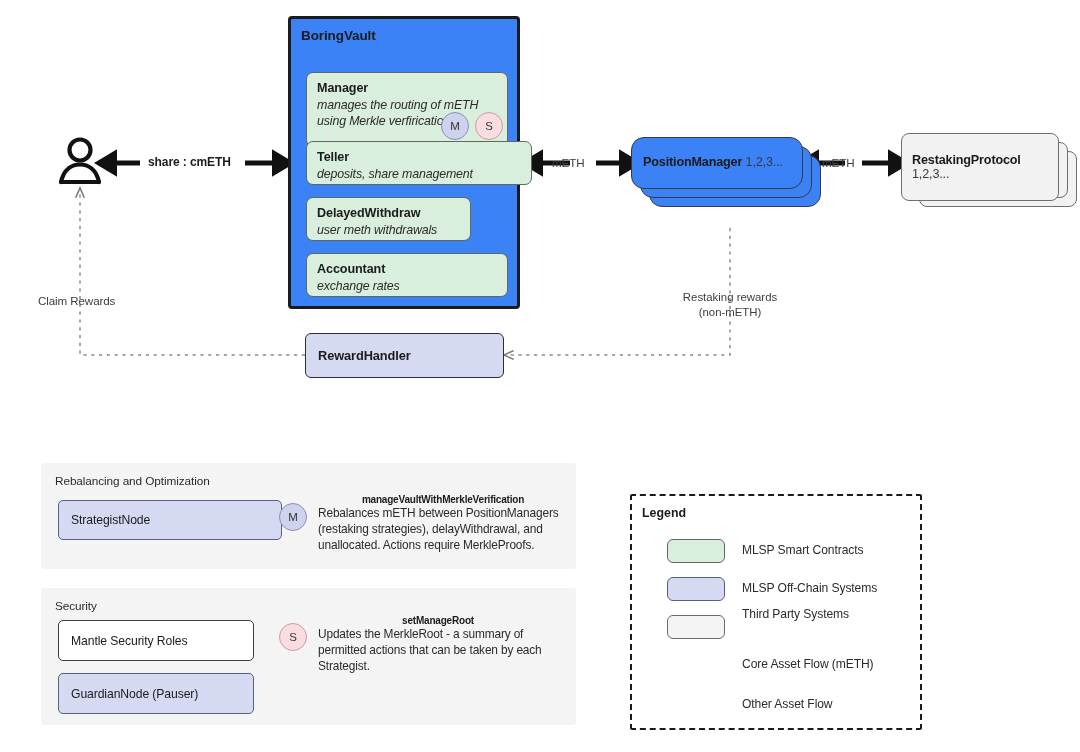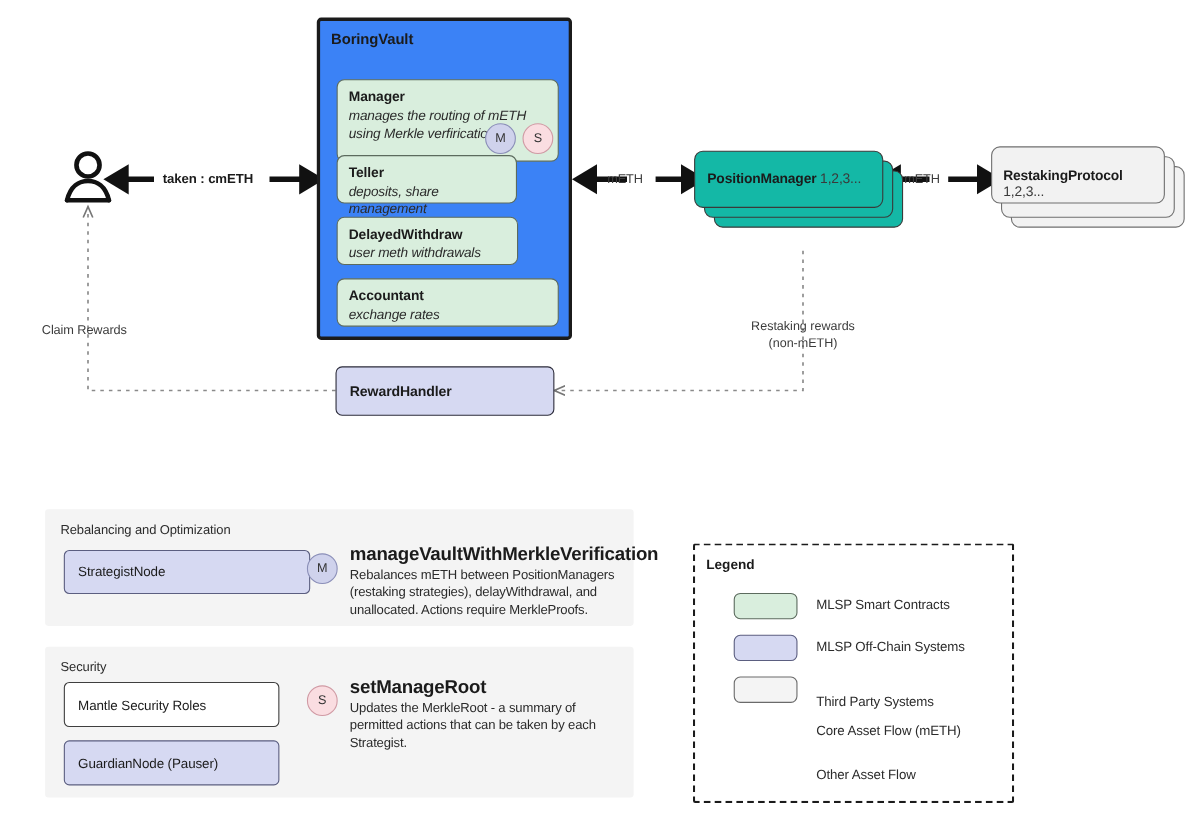--- a/index.html
+++ b/index.html
@@ -57,21 +57,21 @@
     font-size: 11.5px;
     color: #333;
   }
   .badge-m { background: #cfd2ec; border: 1.2px solid #8b8fb8; }
   .badge-s { background: #fadde1; border: 1.2px solid #d09aa4; }
 
   .stack-card {
     border: 1.6px solid #3a3a3a;
     border-radius: 8px;
   }
-  .green-fill { background: #14b8a6; }
+  .green-fill { background: #3b82f6; border-radius: 13px; }
   .grey-fill  { background: #f2f2f2; }
   .stack-label {
     font-size: 12.6px;
     color: #1b1b1b;
     letter-spacing: -0.15px;
   }
   .stack-label b { font-weight: bold; }
   .stack-label span.light { font-weight: normal; color: #3a3a3a; }
 
   .reward-box {
@@ -117,25 +117,26 @@
     display: flex; align-items: center;
     padding-left: 12px;
     font-size: 12.2px;
     color: #1b1b1b;
     letter-spacing: -0.1px;
   }
   .node-purple { background: #d6d9f2; border-color: #5b5e80; }
   .node-white  { background: #ffffff; border-color: #3f3f3f; padding-left: 12px; }
 
   .fn-title {
-    font-size: 17px;
+    font-size: 10px;
     font-weight: bold;
     color: #1b1b1b;
     letter-spacing: -0.2px;
     margin-bottom: 1px;
+    text-align: center;
   }
   .fn-desc {
     font-size: 11.9px;
     color: #2b2b2b;
     line-height: 1.34;
     letter-spacing: -0.15px;
   }
 
   
   .legend-box {
@@ -199,37 +200,37 @@
     <line x1="665" y1="662" x2="728" y2="662" stroke="#222" stroke-width="3.2" marker-end="url(#ah-thick)"></line>
     <line x1="665" y1="702" x2="733" y2="702" stroke="#6a6a6a" stroke-width="1.6" marker-end="url(#ah-thin)"></line>
   </svg>
 
   <svg class="abs" style="left:56px; top:136px; width:48px; height:50px;" viewBox="0 0 48 50">
     <circle cx="24" cy="14" r="10.5" fill="none" stroke="#111" stroke-width="4.2"></circle>
     <path d="M5,46 C8,33 16,28.5 24,28.5 C32,28.5 40,33 43,46" fill="none" stroke="#111" stroke-width="4.2" stroke-linecap="round"></path>
     <line x1="5" y1="46" x2="43" y2="46" stroke="#111" stroke-width="4.2" stroke-linecap="round"></line>
   </svg>
 
-  <div class="abs flow-label bold" style="left:148px; top:155px;">taken : cmETH</div>
+  <div class="abs flow-label bold" style="left:148px; top:155px;">share : cmETH</div>
 
   <div class="abs flow-label" style="left:38px; top:294px;">Claim Rewards</div>
 
   <div class="abs vault-outer" style="left:288px; top:16px; width:232px; height:293px;">
     <div class="vault-title abs" style="left:10px; top:9px;">BoringVault</div>
 
     <div class="sub-card abs" style="left:15px; top:34px; width:202px; height:75px;margin-top:19px;">
       <div class="t">Manager</div>
       <div class="d" style="width:180px;">manages the routing of mETH using Merkle verfirication</div>
       <div class="abs" style="left:134px; top:39px; display:flex; gap:6px;">
         <div class="badge badge-m">M</div>
         <div class="badge badge-s">S</div>
       </div>
     </div>
 
-    <div class="sub-card abs" style="left:15px; top:122px; width:164px; height:44px;">
+    <div class="sub-card abs" style="left:15px; top:122px; width:226px; height:44px;">
       <div class="t">Teller</div>
       <div class="d">deposits, share management</div>
     </div>
 
     <div class="sub-card abs" style="left:15px; top:178px; width:165px; height:44px;">
       <div class="t">DelayedWithdraw</div>
       <div class="d">user meth withdrawals</div>
     </div>
 
     <div class="sub-card abs" style="left:15px; top:234px; width:202px; height:44px;">
@@ -248,21 +249,21 @@
         <b>PositionManager</b><span class="light"> 1,2,3...</span>
       </div>
     </div>
   </div>
 
   <div class="abs flow-label" style="left:822px; top:156px;">mETH</div>
 
   <div class="abs" style="left:901px; top:133px; width:180px; height:95px;">
     <div class="stack-card grey-fill abs" style="left:18px; top:18px; width:158px; height:56px; border-color:#6f6f6f;"></div>
     <div class="stack-card grey-fill abs" style="left:9px; top:9px; width:158px; height:56px; border-color:#6f6f6f;"></div>
-    <div class="stack-card grey-fill abs" style="left:0px; top:0px; width:158px; height:52px; border-color:#6f6f6f;">
+    <div class="stack-card grey-fill abs" style="left:0px; top:0px; width:158px; height:68px; border-color:#6f6f6f;">
       <div class="stack-label abs" style="left:10px; top:19px;">
         <b>RestakingProtocol</b><span class="light"> 1,2,3...</span>
       </div>
     </div>
   </div>
 
   <div class="abs reward-box" style="left:305px; top:333px; width:199px; height:45px;">
     <span>RewardHandler</span>
   </div>
 
@@ -308,19 +309,19 @@
   <div class="abs legend-box" style="left:630px; top:494px; width:292px; height:236px;text-align:right;">
     <div class="legend-title abs" style="left:10px; top:10px;">Legend</div>
 
     <div class="abs legend-swatch sw-green" style="left:35px; top:43px;"></div>
     <div class="abs legend-text" style="left:110px; top:47px;">MLSP Smart Contracts</div>
 
     <div class="abs legend-swatch sw-purple" style="left:35px; top:81px;"></div>
     <div class="abs legend-text" style="left:110px; top:85px;">MLSP Off-Chain Systems</div>
 
     <div class="abs legend-swatch sw-grey" style="left:35px; top:119px;"></div>
-    <div class="abs legend-text" style="left:110px; top:135px;">Third Party Systems</div>
+    <div class="abs legend-text" style="left:110px; top:111px;">Third Party Systems</div>
 
     <div class="abs legend-text" style="left:110px; top:161px;">Core Asset Flow (mETH)</div>
     <div class="abs legend-text" style="left:110px; top:201px;">Other Asset Flow</div>
   </div>
 
 </div>
 
 </body></html>

